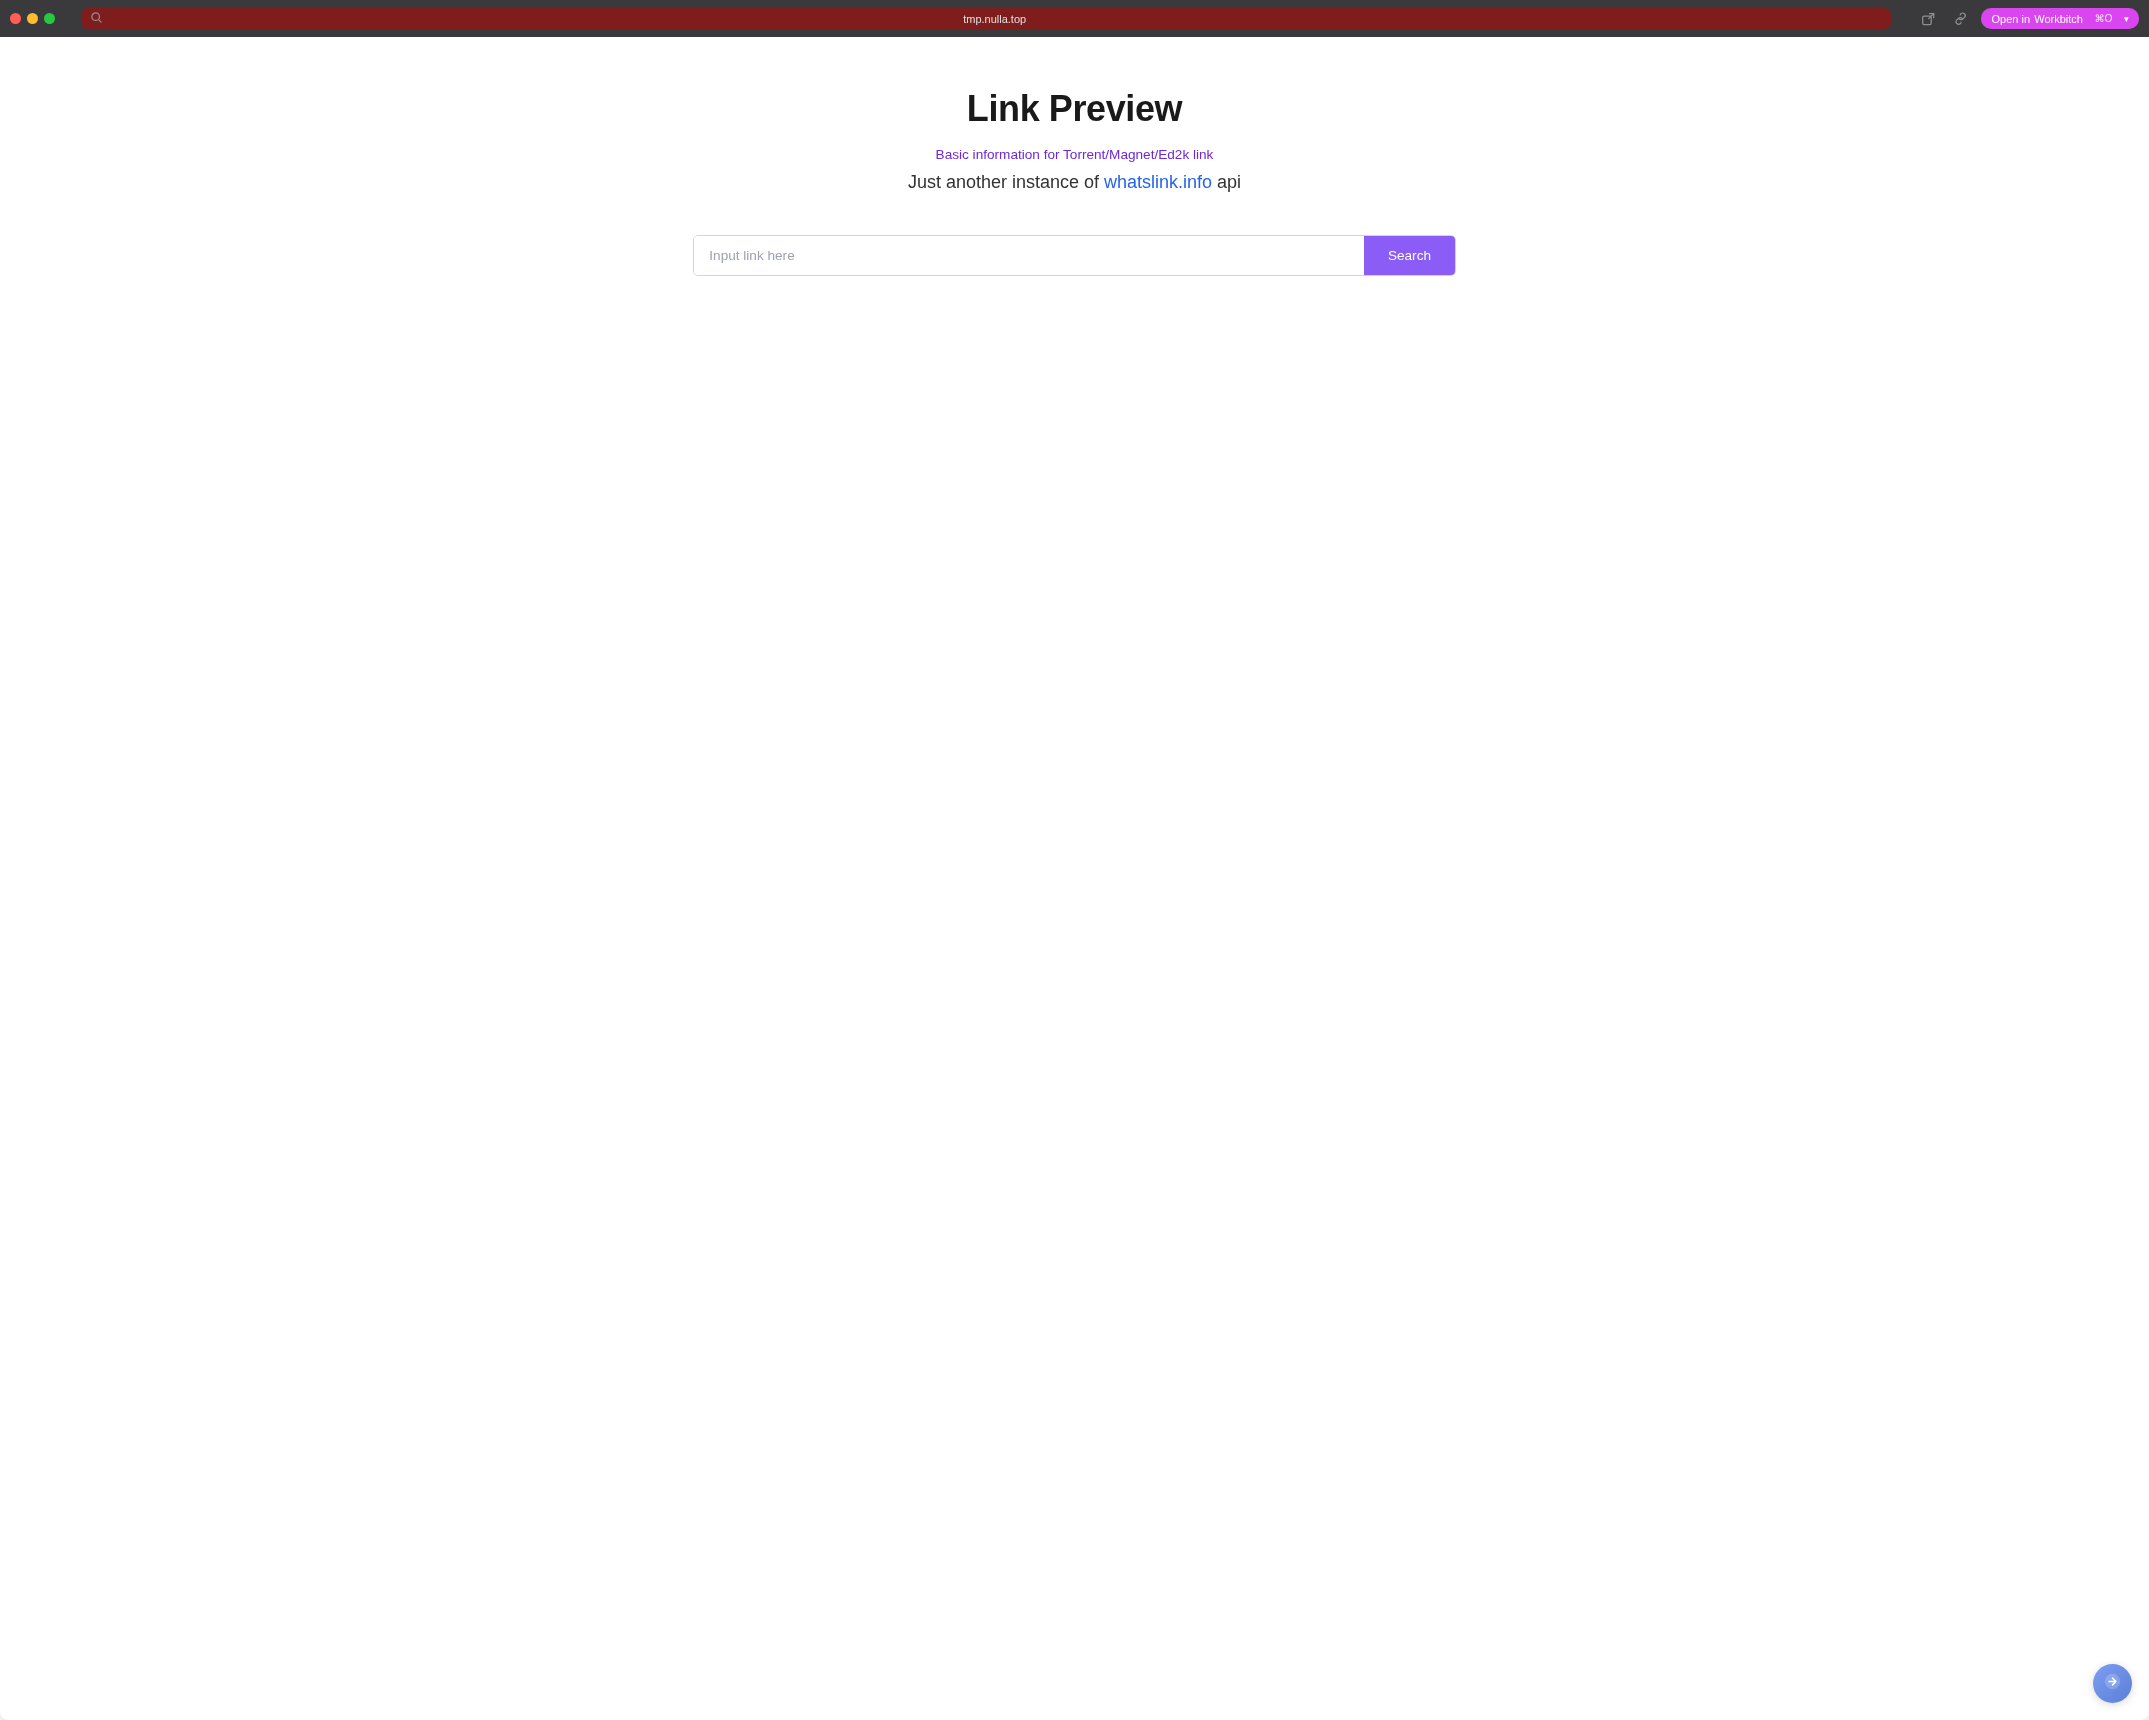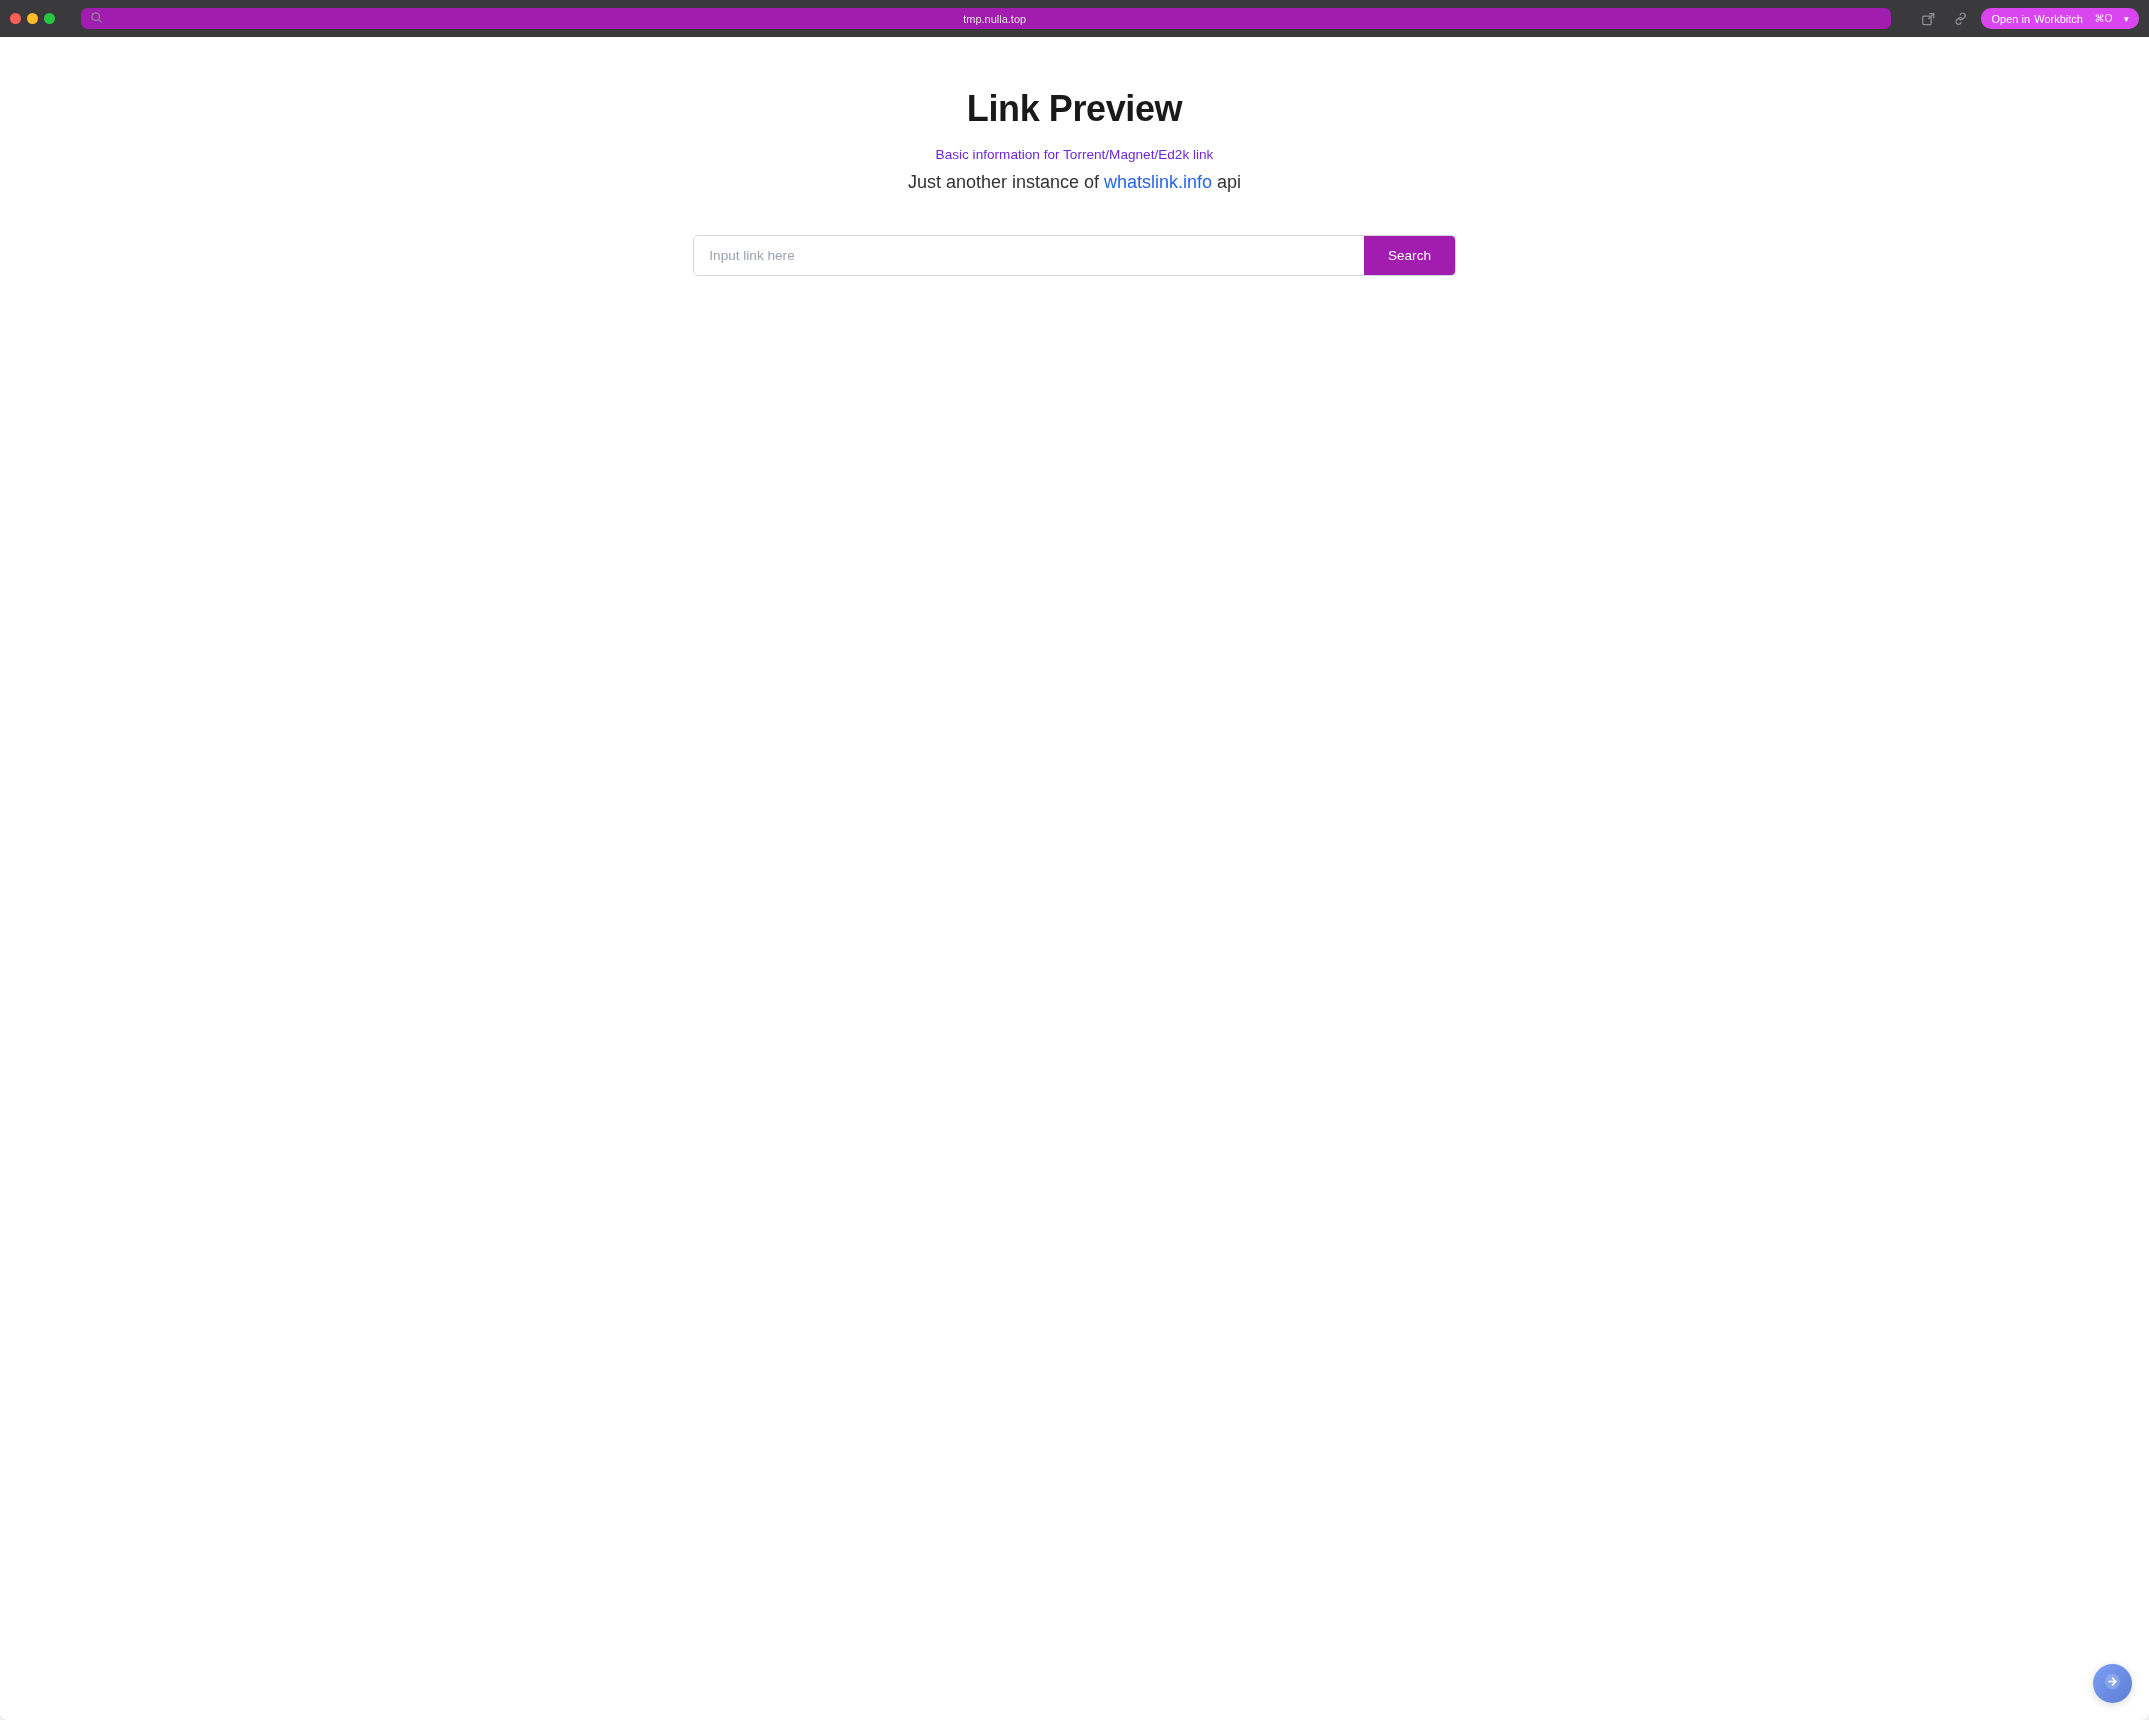--- a/index.html
+++ b/index.html
@@ -49,21 +49,21 @@
     }
 
     .traffic-light.maximize {
       background: #28c840;
     }
 
     .browser-search-bar {
       flex: 1;
       display: flex;
       align-items: center;
-      background: #a21caf;
+      background: #7f1d1d;
       border-radius: 6.8px;
       padding: 4.2px 10.2px;
       gap: 6.8px;
       margin: 0 17px;
     }
 
     .search-icon-chrome {
       color: #8e8e93;
       font-size: 11px;
     }
@@ -183,21 +183,21 @@
       font-size: 13.6px;
       color: #9ca3af;
       background: white;
     }
 
     .search-input::placeholder {
       color: #9ca3af;
     }
 
     .search-button {
-      background: #a21caf;
+      background: #8b5cf6;
       color: white;
       border: none;
       padding: 12px 24px;
       font-size: 13.6px;
       font-weight: 500;
       cursor: pointer;
       white-space: nowrap;
     }
 
     

